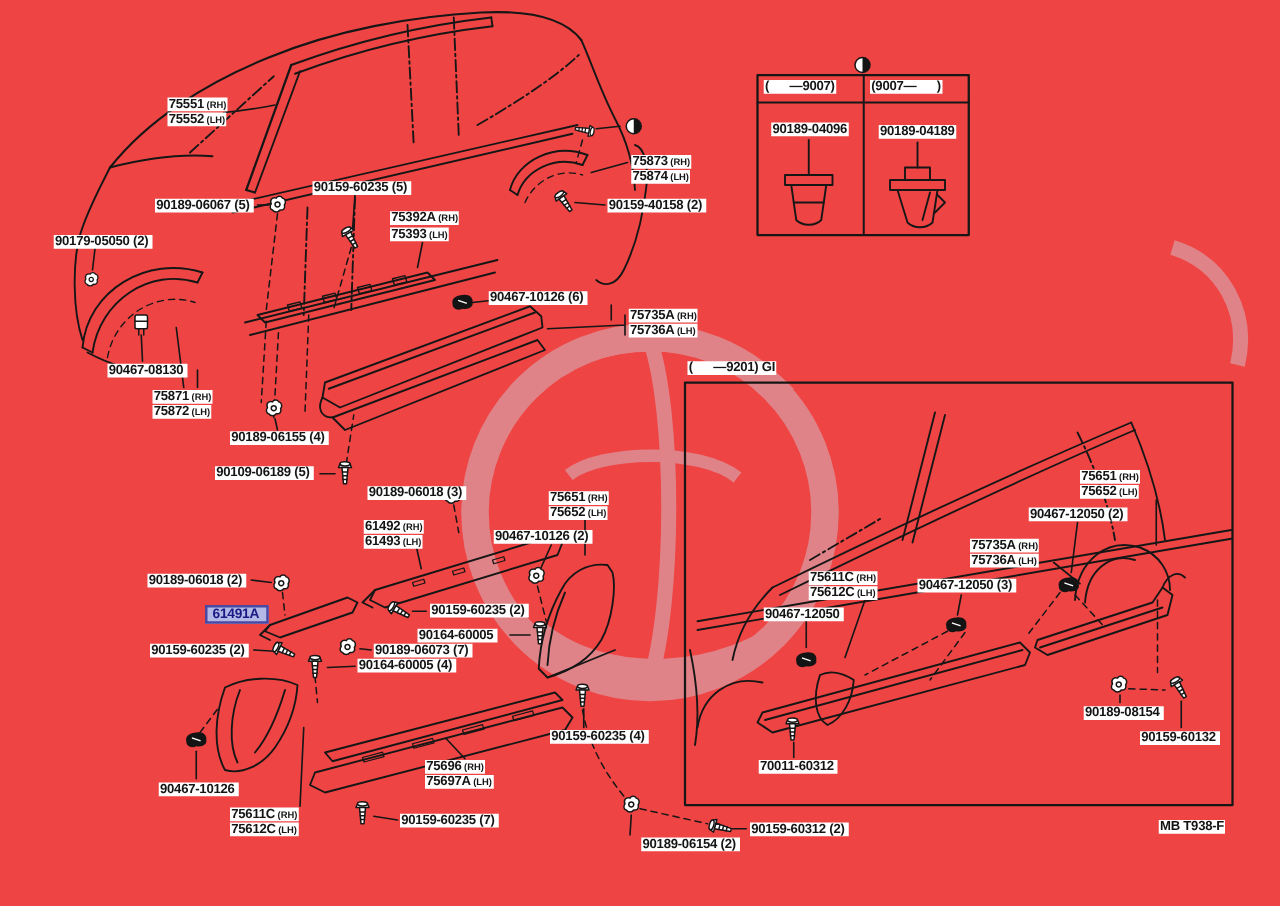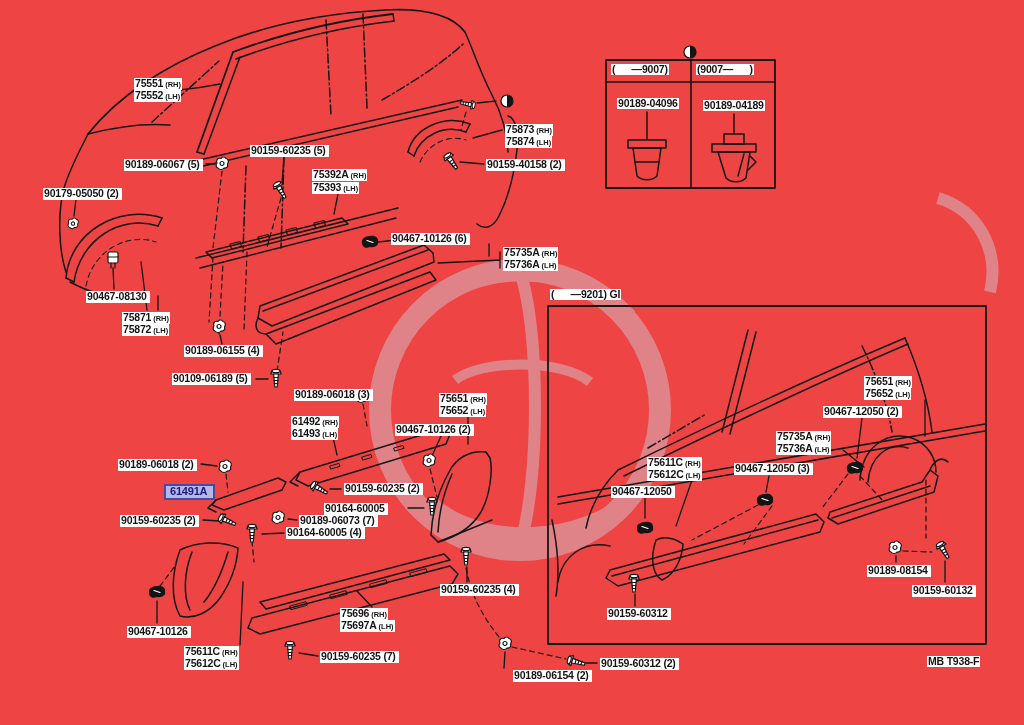--- a/index.html
+++ b/index.html
@@ -291,21 +291,21 @@
       <div class="lbl" style="left: 250px; top: 389px; margin-left: 44px;"><span class="txt">90189-06018 (3)</span><span class="sfx"></span></div>
       <div class="lbl" style="left: 291px; top: 416px;"><span class="txt">61492</span><span class="sfx">(RH)</span></div>
       <div class="lbl" style="left: 291px; top: 428px;"><span class="txt">61493</span><span class="sfx">(LH)</span></div>
       <div class="lbl" style="left: 439px; top: 393px;"><span class="txt">75651</span><span class="sfx">(RH)</span></div>
       <div class="lbl" style="left: 439px; top: 405px;"><span class="txt">75652</span><span class="sfx">(LH)</span></div>
       <div class="lbl" style="left: 395px; top: 424px;"><span class="txt">90467-10126 (2)</span><span class="sfx"></span></div>
       <div class="lbl" style="left: 118px; top: 459px;"><span class="txt">90189-06018 (2)</span><span class="sfx"></span></div>
       <div class="lbl hl" style="left: 144px; top: 484px; margin-left: 20px;"><span class="txt">61491A</span><span class="sfx"></span></div>
       <div class="lbl" style="left: 120px; top: 515px;"><span class="txt">90159-60235 (2)</span><span class="sfx"></span></div>
       <div class="lbl" style="left: 344px; top: 483px;"><span class="txt">90159-60235 (2)</span><span class="sfx"></span></div>
-      <div class="lbl" style="left: 324px; top: 503px;"><span class="txt">90164-60005</span><span class="sfx"></span></div>
+      <div class="lbl" style="left: 334px; top: 503px;"><span class="txt">90164-60005</span><span class="sfx"></span></div>
       <div class="lbl" style="left: 299px; top: 515px;"><span class="txt">90189-06073 (7)</span><span class="sfx"></span></div>
       <div class="lbl" style="left: 286px; top: 527px;"><span class="txt">90164-60005 (4)</span><span class="sfx"></span></div>
       <div class="lbl" style="left: 127px; top: 626px;"><span class="txt">90467-10126</span><span class="sfx"></span></div>
       <div class="lbl" style="left: 184px; top: 646px;"><span class="txt">75611C</span><span class="sfx">(RH)</span></div>
       <div class="lbl" style="left: 184px; top: 658px;"><span class="txt">75612C</span><span class="sfx">(LH)</span></div>
       <div class="lbl" style="left: 340px; top: 608px;"><span class="txt">75696</span><span class="sfx">(RH)</span></div>
       <div class="lbl" style="left: 340px; top: 620px;"><span class="txt">75697A</span><span class="sfx">(LH)</span></div>
       <div class="lbl" style="left: 320px; top: 651px;"><span class="txt">90159-60235 (7)</span><span class="sfx"></span></div>
       <div class="lbl" style="left: 440px; top: 584px;"><span class="txt">90159-60235 (4)</span><span class="sfx"></span></div>
       <div class="lbl" style="left: 477px; top: 670px; margin-left: 36px;"><span class="txt">90189-06154 (2)</span><span class="sfx"></span></div>
@@ -314,15 +314,15 @@
       <div class="lbl" style="left: 864px; top: 388px;"><span class="txt">75652</span><span class="sfx">(LH)</span></div>
       <div class="lbl" style="left: 823px; top: 406px;"><span class="txt">90467-12050 (2)</span><span class="sfx"></span></div>
       <div class="lbl" style="left: 776px; top: 431px;"><span class="txt">75735A</span><span class="sfx">(RH)</span></div>
       <div class="lbl" style="left: 776px; top: 443px;"><span class="txt">75736A</span><span class="sfx">(LH)</span></div>
       <div class="lbl" style="left: 647px; top: 457px;"><span class="txt">75611C</span><span class="sfx">(RH)</span></div>
       <div class="lbl" style="left: 647px; top: 469px;"><span class="txt">75612C</span><span class="sfx">(LH)</span></div>
       <div class="lbl" style="left: 734px; top: 463px;"><span class="txt">90467-12050 (3)</span><span class="sfx"></span></div>
       <div class="lbl" style="left: 611px; top: 486px;"><span class="txt">90467-12050</span><span class="sfx"></span></div>
       <div class="lbl" style="left: 867px; top: 565px;"><span class="txt">90189-08154</span><span class="sfx"></span></div>
       <div class="lbl" style="left: 912px; top: 585px;"><span class="txt">90159-60132</span><span class="sfx"></span></div>
-      <div class="lbl" style="left: 607px; top: 608px;"><span class="txt">90159-60312</span><span class="sfx"></span></div>
+      <div class="lbl" style="left: 607px; top: 608px;"><span class="txt">70011-60312</span><span class="sfx"></span></div>
     </div>
 
 </div>
 </body></html>

